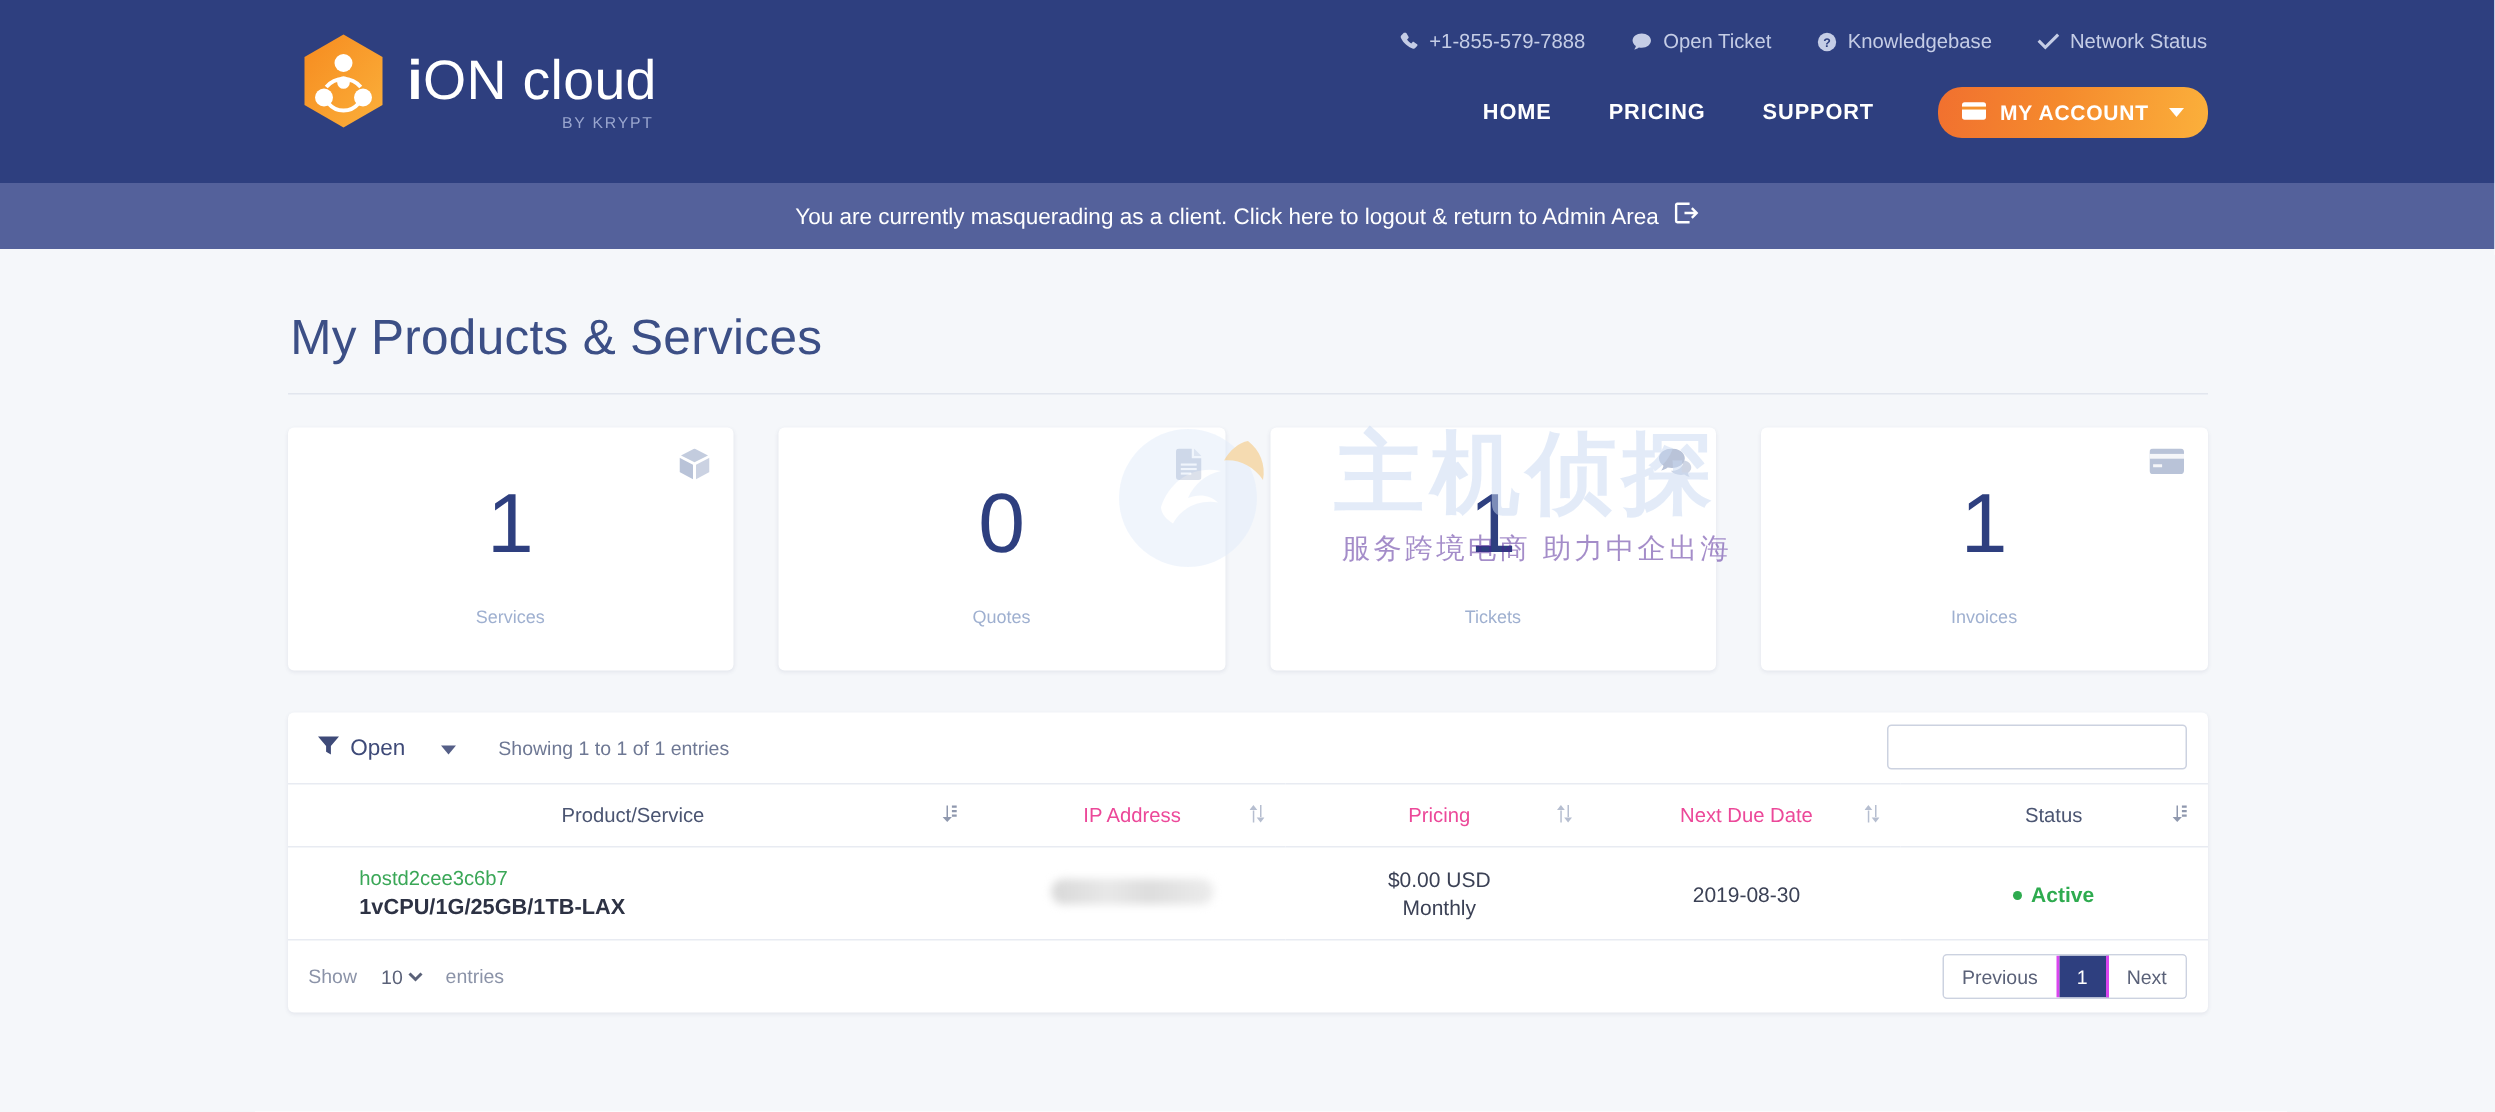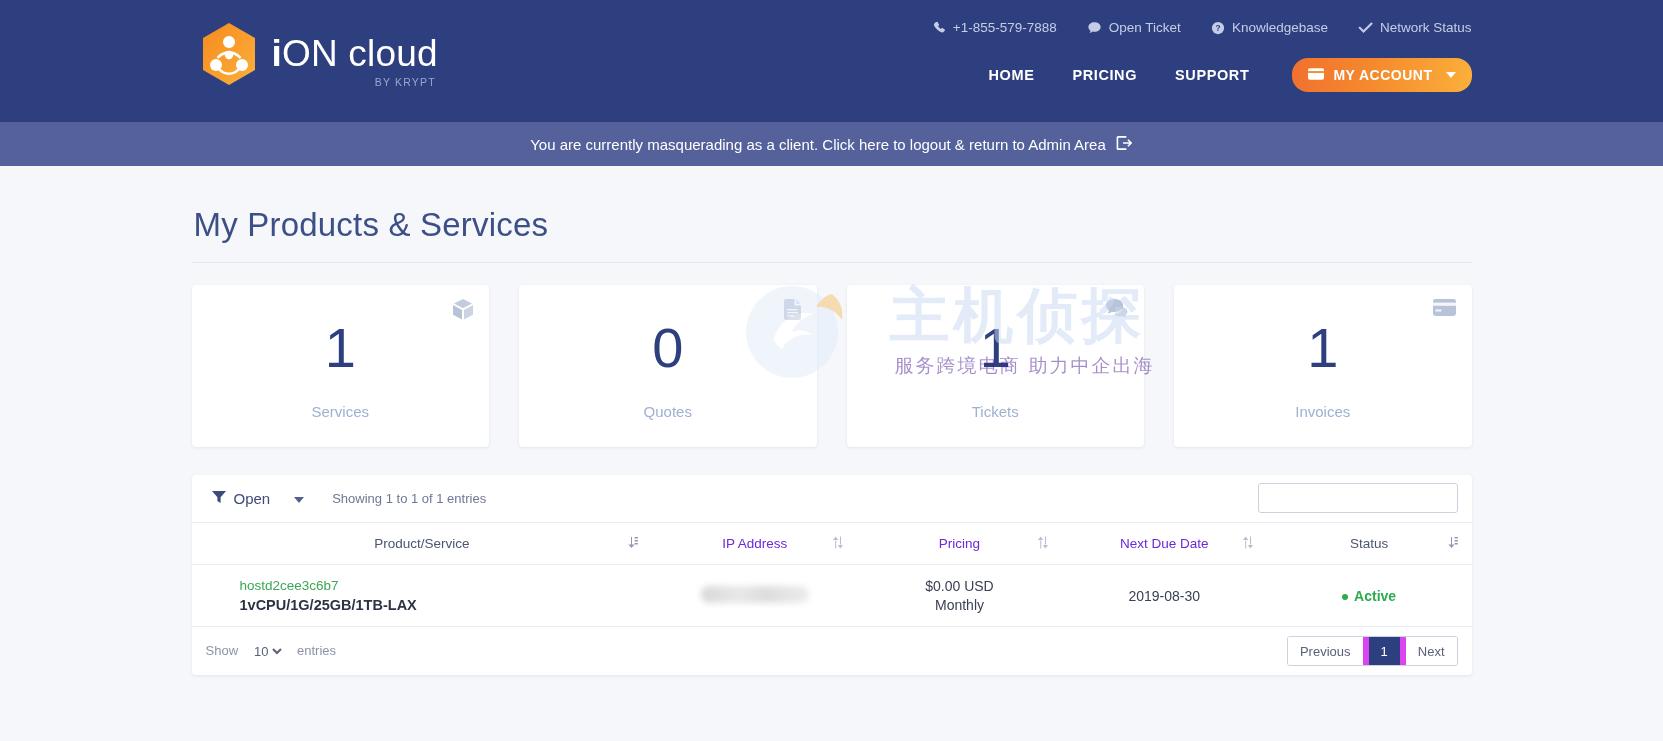--- a/index.html
+++ b/index.html
@@ -180,21 +180,21 @@
     color: #b9c3d8;
   }
   .stat-number {
     font-size: 56px;
     color: #2e3f7f;
     font-weight: 400;
     line-height: 62px;
     margin-top: 4px;
   }
   .stat-label {
-    font-size: 15px;
+    font-size: 12px;
     color: #9fb0d0;
     margin-top: 24px;
   }
 
   
   .watermark {
     position: absolute;
     left: 508px;
     top: 62px;
     width: 530px;
@@ -290,21 +290,21 @@
     width: 100%;
     border-collapse: collapse;
     table-layout: fixed;
   }
   table.services thead th {
     border-top: 1px solid #e8ebf2;
     border-bottom: 1px solid #e8ebf2;
     height: 42px;
     font-size: 13.5px;
     font-weight: 400;
-    color: #6d28d9;
+    color: #ec4899;
     text-align: center;
     position: relative;
     cursor: pointer;
     background: #ffffff;
   }
   table.services thead th.active-sort { color: #4b5572; }
   .th-inner {
     display: flex;
     align-items: center;
     justify-content: center;
@@ -397,21 +397,21 @@
   }
   .page-btn {
     padding: 0 12px;
     height: 28px;
     display: flex;
     align-items: center;
     font-size: 13px;
     color: #5a6178;
     background: #ffffff;
     border: none;
-    border-right: 6px solid #d946ef;
+    border-right: 2px solid #d946ef;
     cursor: pointer;
     font-family: "Liberation Sans", sans-serif;
   }
   .page-btn:last-child { border-right: none; }
   .page-btn.current {
     background: #2e3f7f;
     color: #ffffff;
     font-weight: 400;
   }
 </style>

